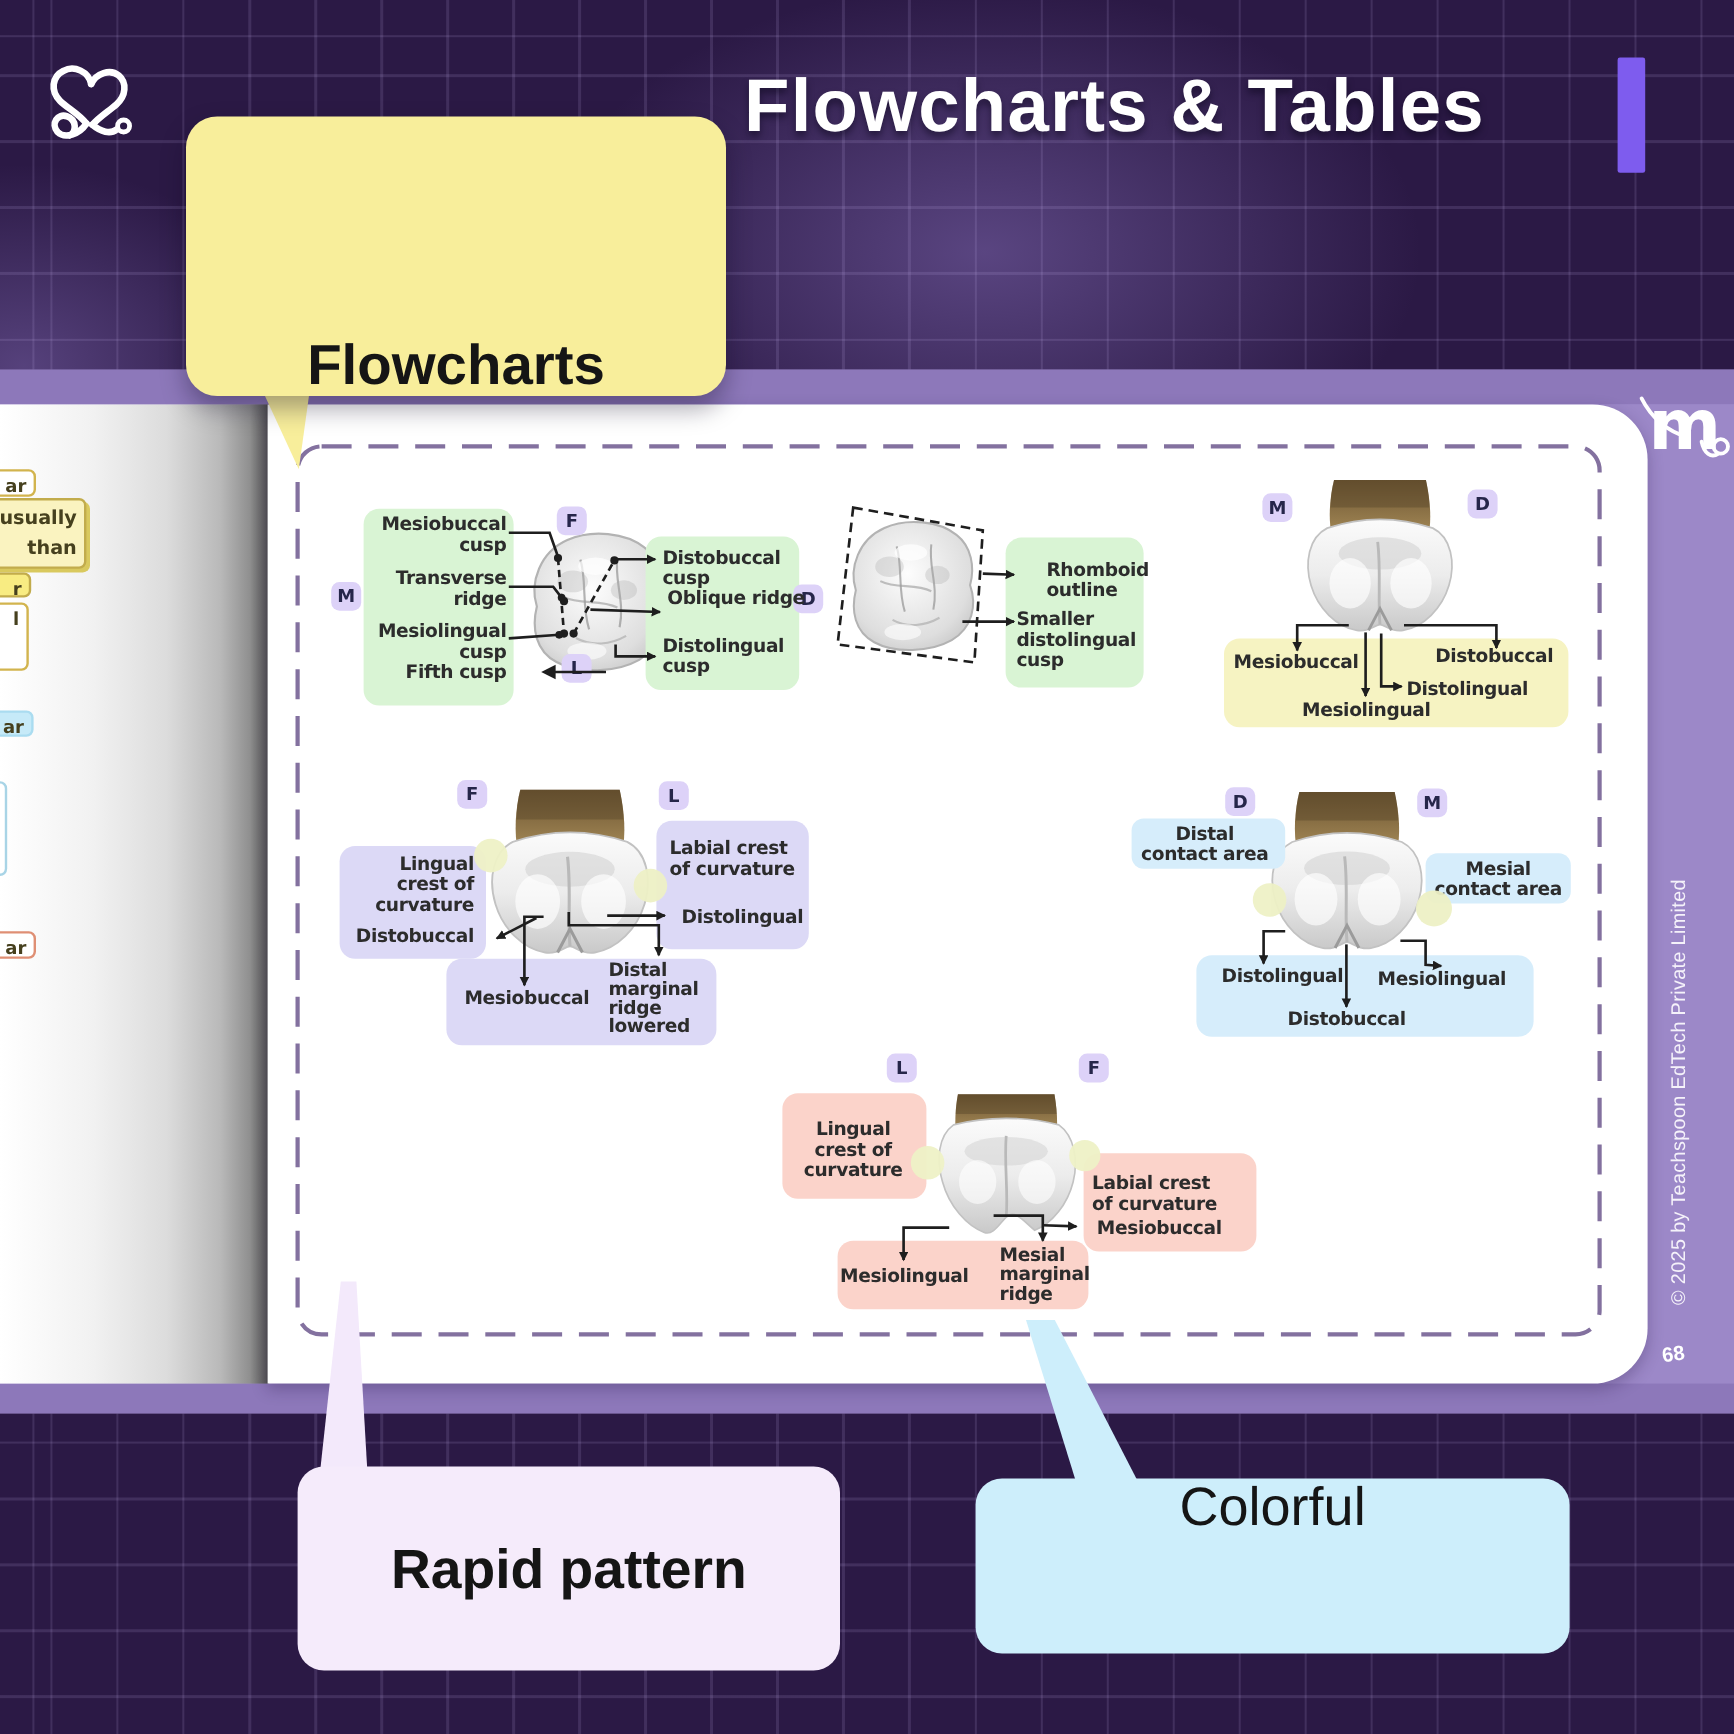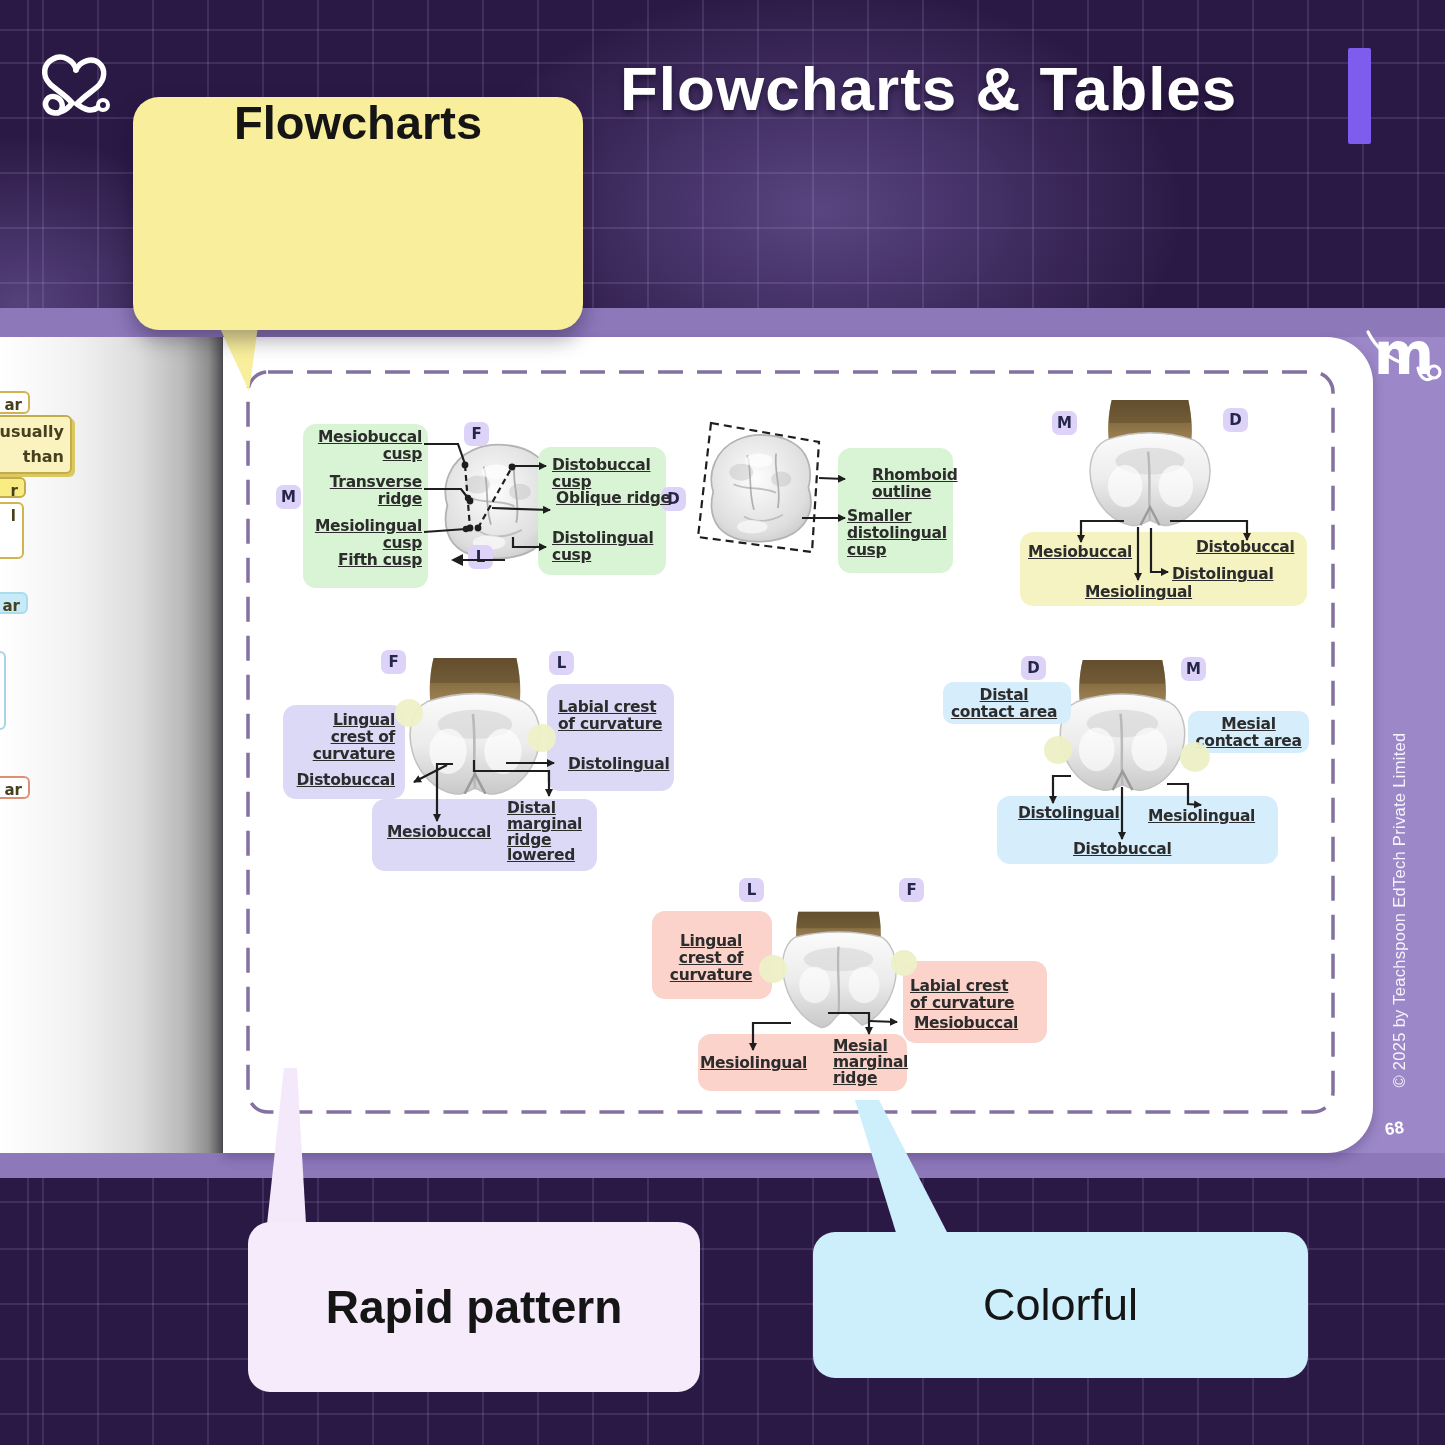--- a/index.html
+++ b/index.html
@@ -29,39 +29,39 @@
     border-radius:0 46px 46px 0;box-shadow:0 5px 12px rgba(40,20,70,.28);}
   
   .frag{position:absolute;border-radius:6px;font:bold 15px/1.55 "DejaVu Sans",sans-serif;
         color:#46401e;text-align:right;box-sizing:border-box;padding:1px 6px 0 0;white-space:pre-line;}
   
   #title{position:absolute;left:620px;top:58px;font:bold 62px/1 "Liberation Sans",sans-serif;
          color:#ffffff;letter-spacing:1px;white-space:nowrap;text-shadow:0 4px 6px rgba(10,5,25,.5);}
   #title-bar{position:absolute;left:1348px;top:48px;width:23px;height:96px;background:#7e5cee;border-radius:2px;}
   
   .callout{position:absolute;border-radius:26px;text-align:center;color:#151515;}
-  #callout-top{left:133px;top:97px;width:450px;height:233px;background:#f8ee9b;
-    display:flex;flex-direction:column;justify-content:space-between;gap:10px;
+  #callout-top{left:155px;top:97px;width:450px;height:233px;background:#f8ee9b;
+    display:flex;flex-direction:column;justify-content:flex-end;gap:10px;
     font:400 47px/1.1 "Liberation Sans",sans-serif;box-shadow:0 10px 20px rgba(15,8,35,.35);}
   #callout-bl{left:248px;top:1222px;width:452px;height:170px;background:#f5ebfb;border-radius:22px;
     display:flex;flex-direction:column;justify-content:center;gap:14px;
     font:400 46px/1.05 "Liberation Sans",sans-serif;}
   #callout-br{left:813px;top:1232px;width:495px;height:146px;background:#cdeefb;border-radius:22px;
-    display:flex;flex-direction:column;justify-content:center;gap:10px;
+    display:flex;flex-direction:row;justify-content:center;gap:10px;
     font:400 45px/1.05 "Liberation Sans",sans-serif;}
   .bold{font-weight:bold;}
   
   .lbox{position:absolute;border-radius:13px;}
   .green{background:#d9f4d4;}
   .yellowb{background:#f6f3c2;}
   .lav{background:#dcd9f6;}
   .blueb{background:#d6edfb;}
   .pinkb{background:#fbd3ca;}
   .lbl{position:absolute;font:bold 15.5px/1.1 "DejaVu Sans",sans-serif;color:#2c2c2c;
-       white-space:pre-line;letter-spacing:-.3px;text-decoration:underline;}
+       white-space:pre-line;letter-spacing:-.3px;}
   .tr{text-align:right;} .tc{text-align:center;}
   .badge{position:absolute;width:25px;height:24px;background:#ddd2f8;color:#26264a;
      border-radius:7px;display:flex;align-items:center;justify-content:center;
      font:bold 15px/1 "DejaVu Sans",sans-serif;}
   .tooth{position:absolute;}
   
   #copyright{position:absolute;left:1183px;top:896px;width:432px;height:28px;
      transform:rotate(-90deg);color:#f5f2fa;font:16.5px/28px "Liberation Sans",sans-serif;
      text-align:center;letter-spacing:.3px;}
   #page-num{position:absolute;left:1385px;top:1120px;color:#ffffff;

